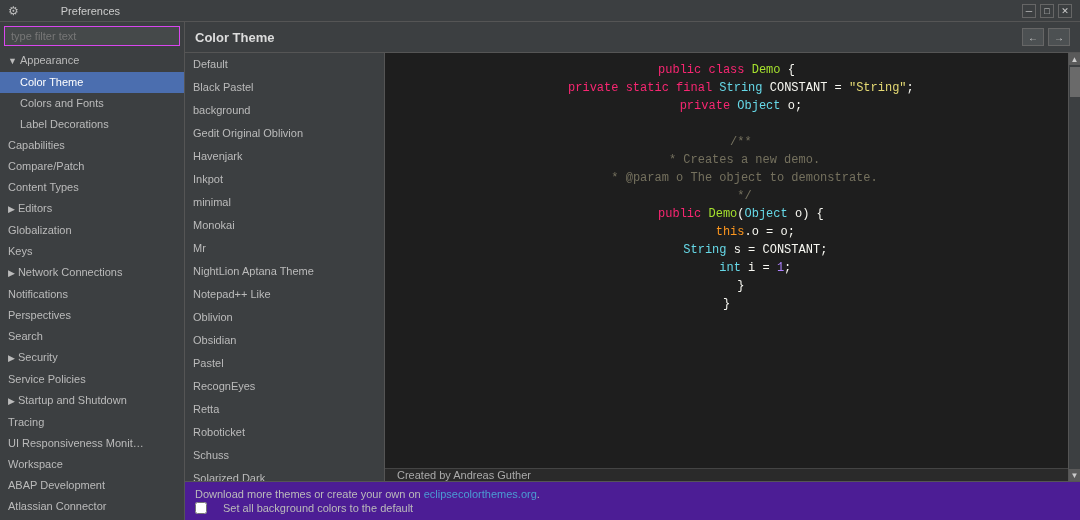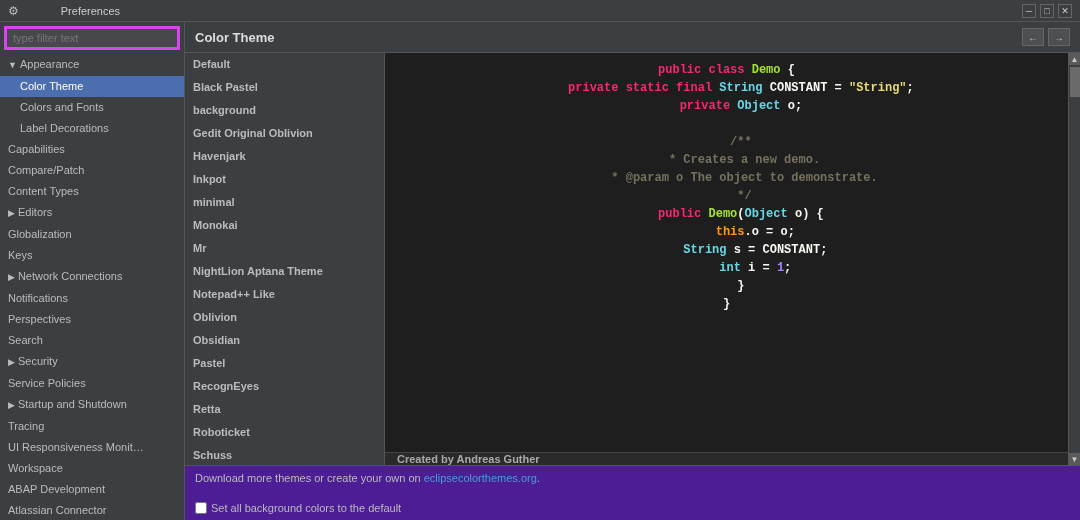--- a/index.html
+++ b/index.html
@@ -63,21 +63,21 @@
       border-right: 1px solid #555;
       display: flex;
       flex-direction: column;
       overflow: hidden;
       flex-shrink: 0;
     }
     .filter-input {
       margin: 4px;
       padding: 3px 6px;
       background: #45494a;
-      border: 3px solid #d946ef;
+      border: 1px solid #d946ef;
       color: #ccc;
       font-size: 11px;
       outline: none;
       width: calc(100% - 8px);
     }
     .filter-input::placeholder {
       color: #777;
     }
     .tree-container {
       overflow-y: auto;
@@ -158,21 +158,20 @@
       display: flex;
       align-items: center;
       justify-content: center;
     }
 
     
     .content-area {
       display: flex;
       flex: 1;
       overflow: hidden;
-      font-weight: bold;
     }
 
     
     .theme-list {
       width: 200px;
       background: #3c3f41;
       border-right: 1px solid #555;
       overflow-y: auto;
       flex-shrink: 0;
     }
@@ -282,22 +281,22 @@
       font-size: 11px;
       color: #bbb;
     }
     .footer a {
       color: #4b9cd3;
       text-decoration: none;
     }
     .footer-checkbox {
       display: flex;
       align-items: flex-start;
-      gap: 4px;
-      margin-top: 18px;
+      gap: 16px;
+      margin-top: 2px;
     }
     .footer-checkbox input[type="checkbox"] {
       width: 12px;
       height: 12px;
     }
   </style>
 </head>
 <body>
 
 <div class="titlebar">

